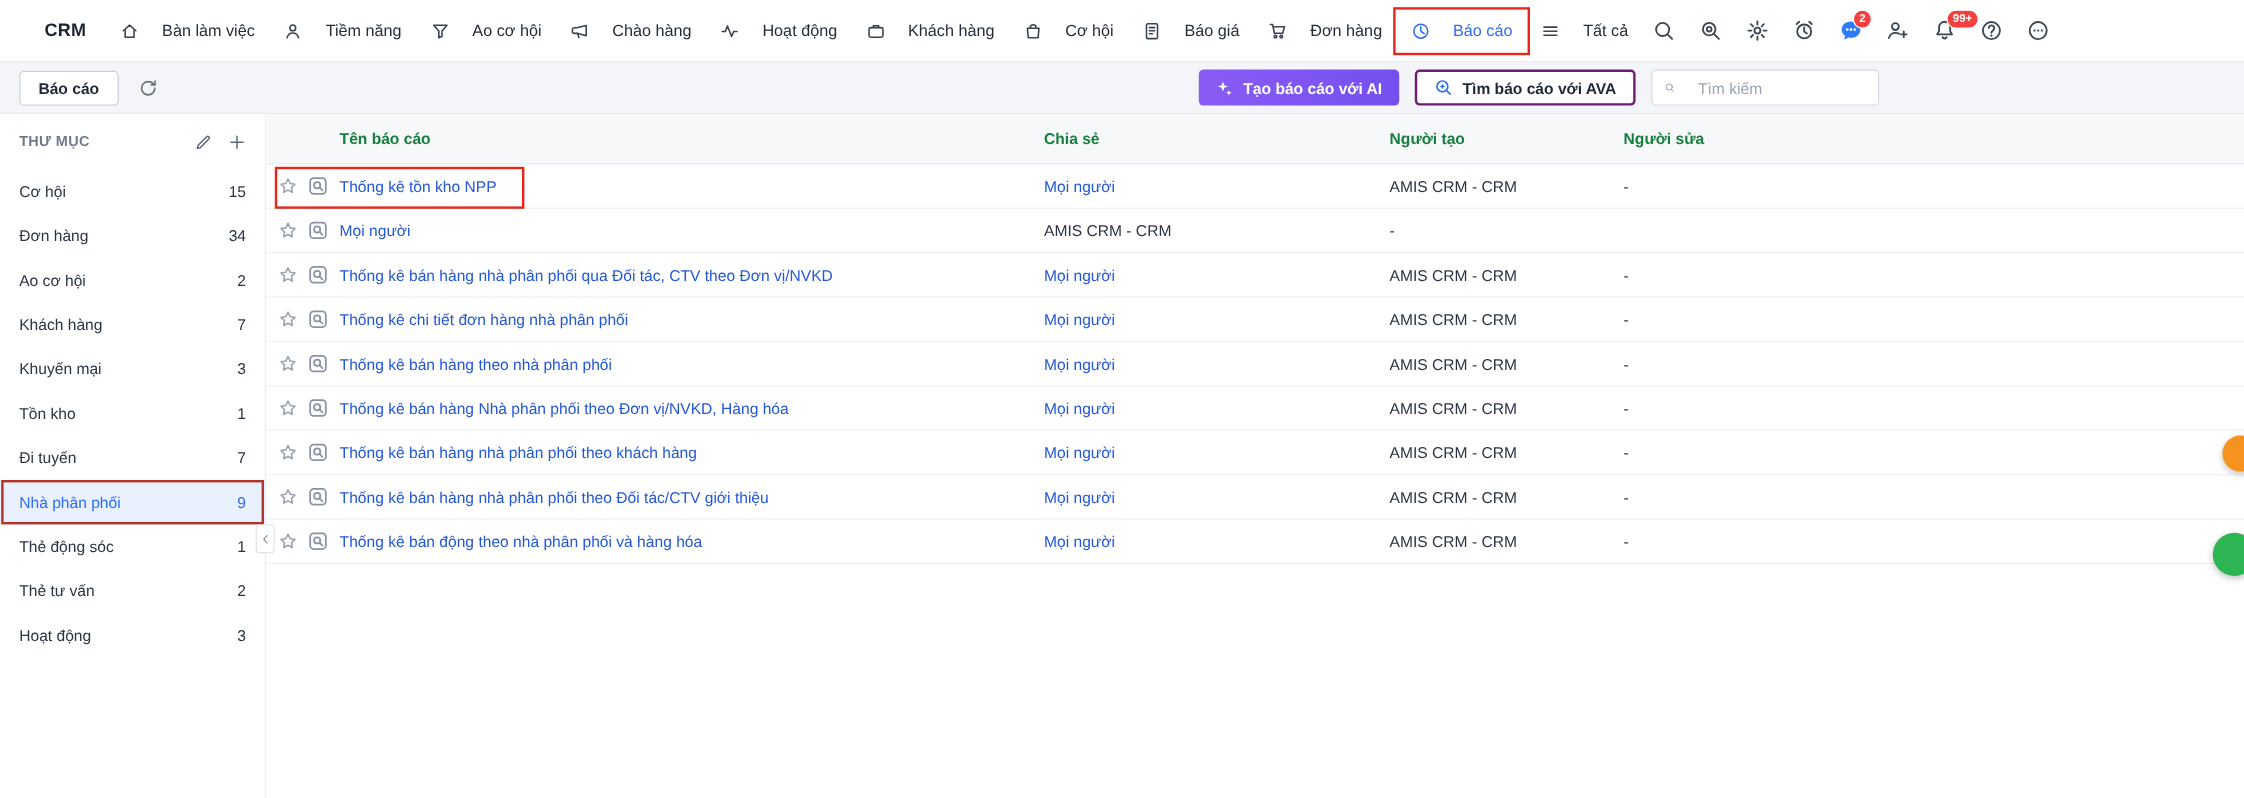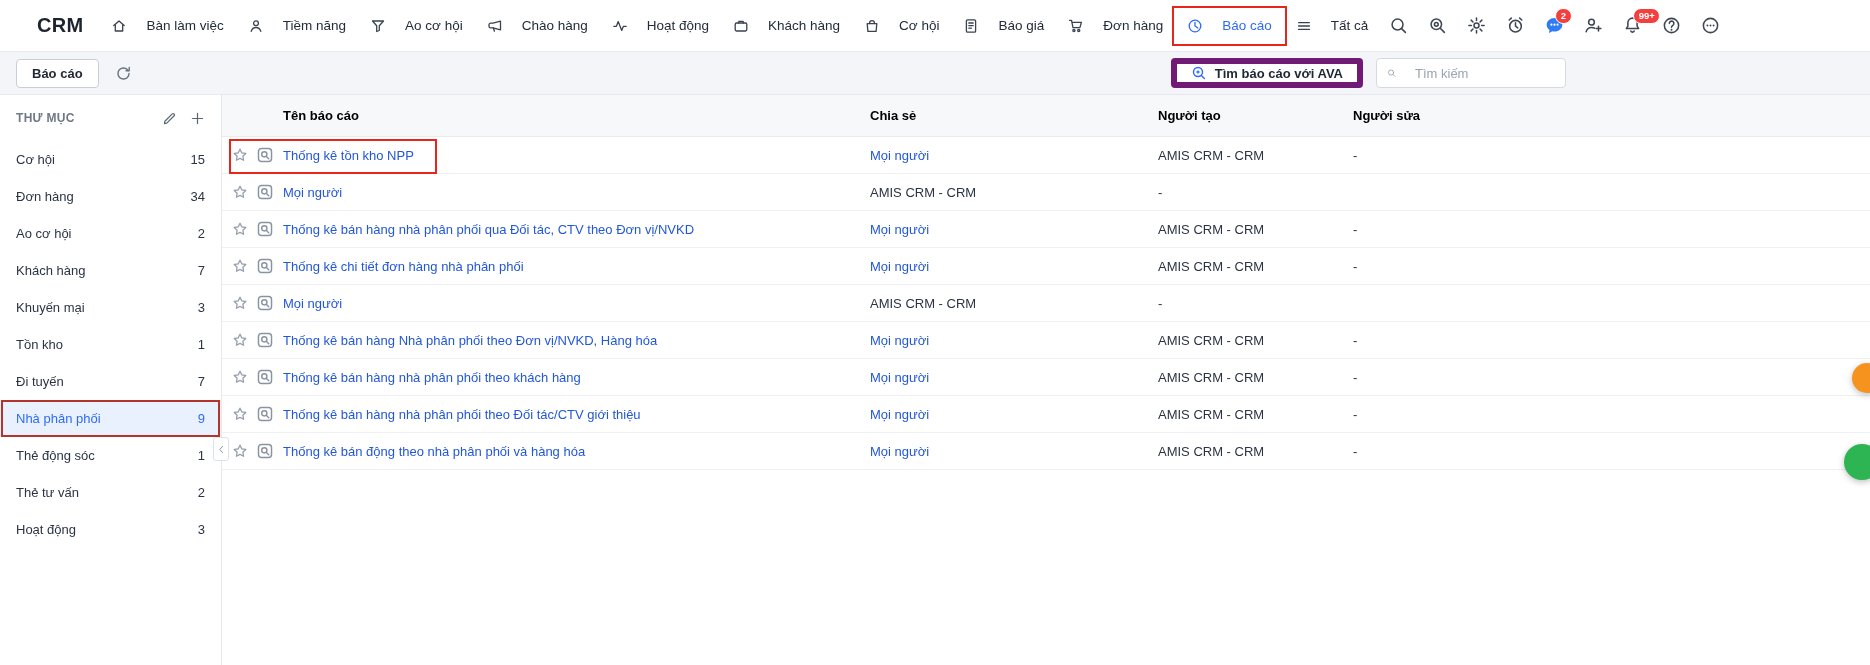--- a/index.html
+++ b/index.html
@@ -13,61 +13,61 @@
     font-family:"Liberation Sans","DejaVu Sans",sans-serif;
     background:#fff;color:#27303f;font-size:13px;
   }
   [data-icon]{display:inline-flex}
   [data-icon] svg{width:100%;height:100%;display:block}
 
   
   .topbar{height:52px;display:flex;align-items:center;padding:0 14px;border-bottom:1px solid #e7e9ee;background:#fff;position:relative;z-index:3}
   .apps{width:20px;height:20px;color:#5c6573;cursor:pointer}
   .logo{width:30px;height:30px;margin-left:13px}
-  .brand{font-size:20px;font-weight:bold;color:#1d2430;margin:0 8px 0 10px;letter-spacing:.3px}
+  .brand{font-size:15px;font-weight:bold;color:#1d2430;margin:0 8px 0 10px;letter-spacing:.3px}
   .nav{display:flex;align-items:center;height:100%;margin-left:8px}
   .nav-item{display:flex;align-items:center;gap:19px;padding:0 12px;height:40px;font-size:13.5px;color:#242c3a;cursor:pointer;position:relative;white-space:nowrap}
   .nav-item .icon{width:16px;height:16px;color:#3a4250}
   .nav-item.active{color:var(--accent)}
   .nav-item.active .icon{color:var(--accent)}
   .nav-item.annotated::after{content:"";position:absolute;inset:0 -3px;border:2px solid var(--annotation);pointer-events:none}
   .topbar-right{margin-left:auto;margin-right:300px;display:flex;align-items:center;gap:3px}
   .tb-icon{width:36px;height:36px;display:flex;align-items:center;justify-content:center;position:relative;color:#3e4654;cursor:pointer}
   .tb-icon .icon{width:19px;height:19px}
   .badge{position:absolute;top:0;left:19px;background:var(--badge);color:#fff;font-size:9.5px;font-weight:bold;line-height:1;border-radius:9px;padding:2.5px 4.5px;border:1.5px solid #fff;white-space:nowrap}
   .badge:empty{display:none}
 
   
   .toolbar{height:43px;background:#f4f5f8;border-bottom:1px solid #e7e9ee;display:flex;align-items:center;padding:0 304px 0 16px}
   .btn-page{height:29px;padding:0 15px;background:#fff;border:1px solid #c9cfd8;border-radius:4px;font-weight:bold;font-size:13px;color:#1f2734;cursor:pointer;font-family:inherit}
   .refresh{width:17px;height:17px;margin-left:16px;color:#6a7280;cursor:pointer}
   .spacer{flex:1}
   .btn-ai{height:30px;display:flex;align-items:center;gap:8px;background:linear-gradient(90deg,#8a5cf6,#7450ef);color:#fff;border:none;border-radius:4px;padding:0 14px;font-size:13px;font-weight:bold;cursor:pointer;font-family:inherit}
   .btn-ai .icon{width:15px;height:15px}
-  .btn-ava{height:30px;display:flex;align-items:center;gap:8px;background:#fff;color:#1f2734;border:6px solid #701a75;border-radius:4px;padding:0 14px;font-size:13px;font-weight:bold;margin-left:13px;cursor:pointer;font-family:inherit}
+  .btn-ava{height:30px;display:flex;align-items:center;gap:8px;background:#fff;color:#1f2734;border:2px solid #701a75;border-radius:4px;padding:0 14px;font-size:13px;font-weight:bold;margin-left:13px;cursor:pointer;font-family:inherit}
   .btn-ava .icon{width:16px;height:16px}
   .search-box{height:30px;width:190px;display:flex;align-items:center;gap:19px;background:#fff;border:1px solid #d5dae2;border-radius:4px;padding:0 10px;margin-left:13px}
   .search-box .icon{width:14px;height:14px;color:#8a93a3}
   .search-box input{border:none;outline:none;background:transparent;font-size:13px;color:#333;width:140px;font-family:inherit}
   .search-box input::placeholder{color:#9aa3b2}
 
   
   .content{display:flex;height:570px}
   .sidebar{width:222px;border-right:1px solid #e5e8ec;background:#fff;flex-shrink:0}
   .folder-head{display:flex;align-items:center;height:46px;padding:0 16px;color:#6f7987;font-size:12px;font-weight:bold;letter-spacing:.3px}
   .fh-icons{margin-left:auto;display:flex;gap:13px;color:#5b6675}
   .fh-icons [data-icon]{width:15px;height:15px;cursor:pointer}
   .side-item{height:37px;display:flex;align-items:center;padding:0 16px;font-size:13px;color:#2b3444;position:relative;cursor:pointer}
   .side-item .count{margin-left:auto}
   .side-item.selected{background:var(--selected-bg);color:var(--accent)}
   .side-item.annotated::after{content:"";position:absolute;inset:0 1px;border:2.5px solid var(--annotation-dark);pointer-events:none}
 
   .main{flex:1;position:relative;background:#fff}
   .thead,.trow{display:grid;grid-template-columns:61px 587px 288px 195px 1fr;align-items:center}
-  .thead{height:42px;background:#f7f8fa;border-bottom:1px solid #e9ebef;font-weight:bold;font-size:13px;color:#000000}
+  .thead{height:42px;background:#f7f8fa;border-bottom:1px solid #e9ebef;font-weight:bold;font-size:13px;color:#15803d}
   .trow{height:37px;border-bottom:1px solid #eef0f3;position:relative}
   .cell-icons{display:flex;align-items:center;gap:8px;padding-left:10px}
   .cell-icons .star{width:16px;height:16px;color:#98a1af;cursor:pointer}
   .cell-icons .prev{width:18px;height:18px;color:#8a93a3;cursor:pointer}
   .cell-name a,.cell-share a{color:var(--link);text-decoration:none;cursor:pointer}
   .cell-creator{color:#2b3344}
   .cell-mod{color:#2b3344}
   .trow.annotated::after{content:"";position:absolute;left:7px;top:2px;width:204px;height:31px;border:2px solid var(--annotation);pointer-events:none}
 
   .collapse-tab{position:absolute;left:-9px;top:342px;width:16px;height:24px;background:#fff;border:1px solid #dfe3e9;border-radius:3px;display:flex;align-items:center;justify-content:center;color:#7c8594;z-index:4;cursor:pointer}
@@ -319,20 +319,29 @@
 
 <div class="toolbar">
   <button class="btn-page">Báo cáo</button>
   <span class="refresh" data-icon="refresh-icon">
       <svg viewBox="0 0 16 16" fill="none" stroke="currentColor" stroke-width="1.3" stroke-linecap="round" stroke-linejoin="round">
         <path d="M13.2 8A5.2 5.2 0 118 2.8c1.9 0 3.5.9 4.5 2.3"></path>
         <path d="M13.4 2.4v3h-3"></path>
       </svg>
     </span>
   <div class="spacer"></div>
+  <button class="btn-ai">
+    <span class="icon" data-icon="sparkle-icon">
+        <svg viewBox="0 0 16 16">
+          <path fill="#fff" d="M6.5 2l1.2 3.3L11 6.5 7.7 7.7 6.5 11 5.3 7.7 2 6.5l3.3-1.2z"></path>
+          <path fill="#fff" d="M11.8 9.5l.7 1.9 1.9.7-1.9.7-.7 1.9-.7-1.9-1.9-.7 1.9-.7z"></path>
+        </svg>
+      </span>
+    <span>Tạo báo cáo với AI</span>
+  </button>
   <button class="btn-ava">
     <span class="icon" data-icon="ava-icon">
         <svg viewBox="0 0 16 16" fill="none" stroke="#2e6bf6" stroke-width="1.4" stroke-linecap="round">
           <circle cx="7" cy="7" r="4.5"></circle>
           <path d="M10.4 10.4l3 3"></path>
           <path fill="#2e6bf6" stroke="none" d="M7 4.6l.7 1.7 1.7.7-1.7.7L7 9.4l-.7-1.7-1.7-.7 1.7-.7z"></path>
         </svg>
       </span>
     <span>Tìm báo cáo với AVA</span>
   </button>
@@ -522,20 +531,21 @@
             </svg>
           </span>
           <span class="prev" data-icon="preview-icon">
             <svg viewBox="0 0 16 16" fill="none" stroke="currentColor" stroke-width="1.3" stroke-linecap="round" stroke-linejoin="round">
               <rect x="2.2" y="2.2" width="11.6" height="11.6" rx="2.6"></rect>
               <circle cx="7.4" cy="7.4" r="2.3"></circle>
               <path d="M9.1 9.1l2.2 2.2"></path>
             </svg>
           </span>
         </div>
+        <div class="cell-name"><a>Thống kê bán hàng theo nhà phân phối</a></div>
         <div class="cell-share"><a>Mọi người</a></div>
         <div class="cell-creator">AMIS CRM - CRM</div>
         <div class="cell-mod">-</div>
       </div>
 
       <div class="trow">
         <div class="cell-icons">
           <span class="star" data-icon="star-icon">
             <svg viewBox="0 0 16 16" fill="none" stroke="currentColor" stroke-width="1.3" stroke-linecap="round" stroke-linejoin="round">
               <path d="M8 2.2l1.8 3.7 4 .6-2.9 2.8.7 4L8 11.4l-3.6 1.9.7-4-2.9-2.8 4-.6z"></path>

